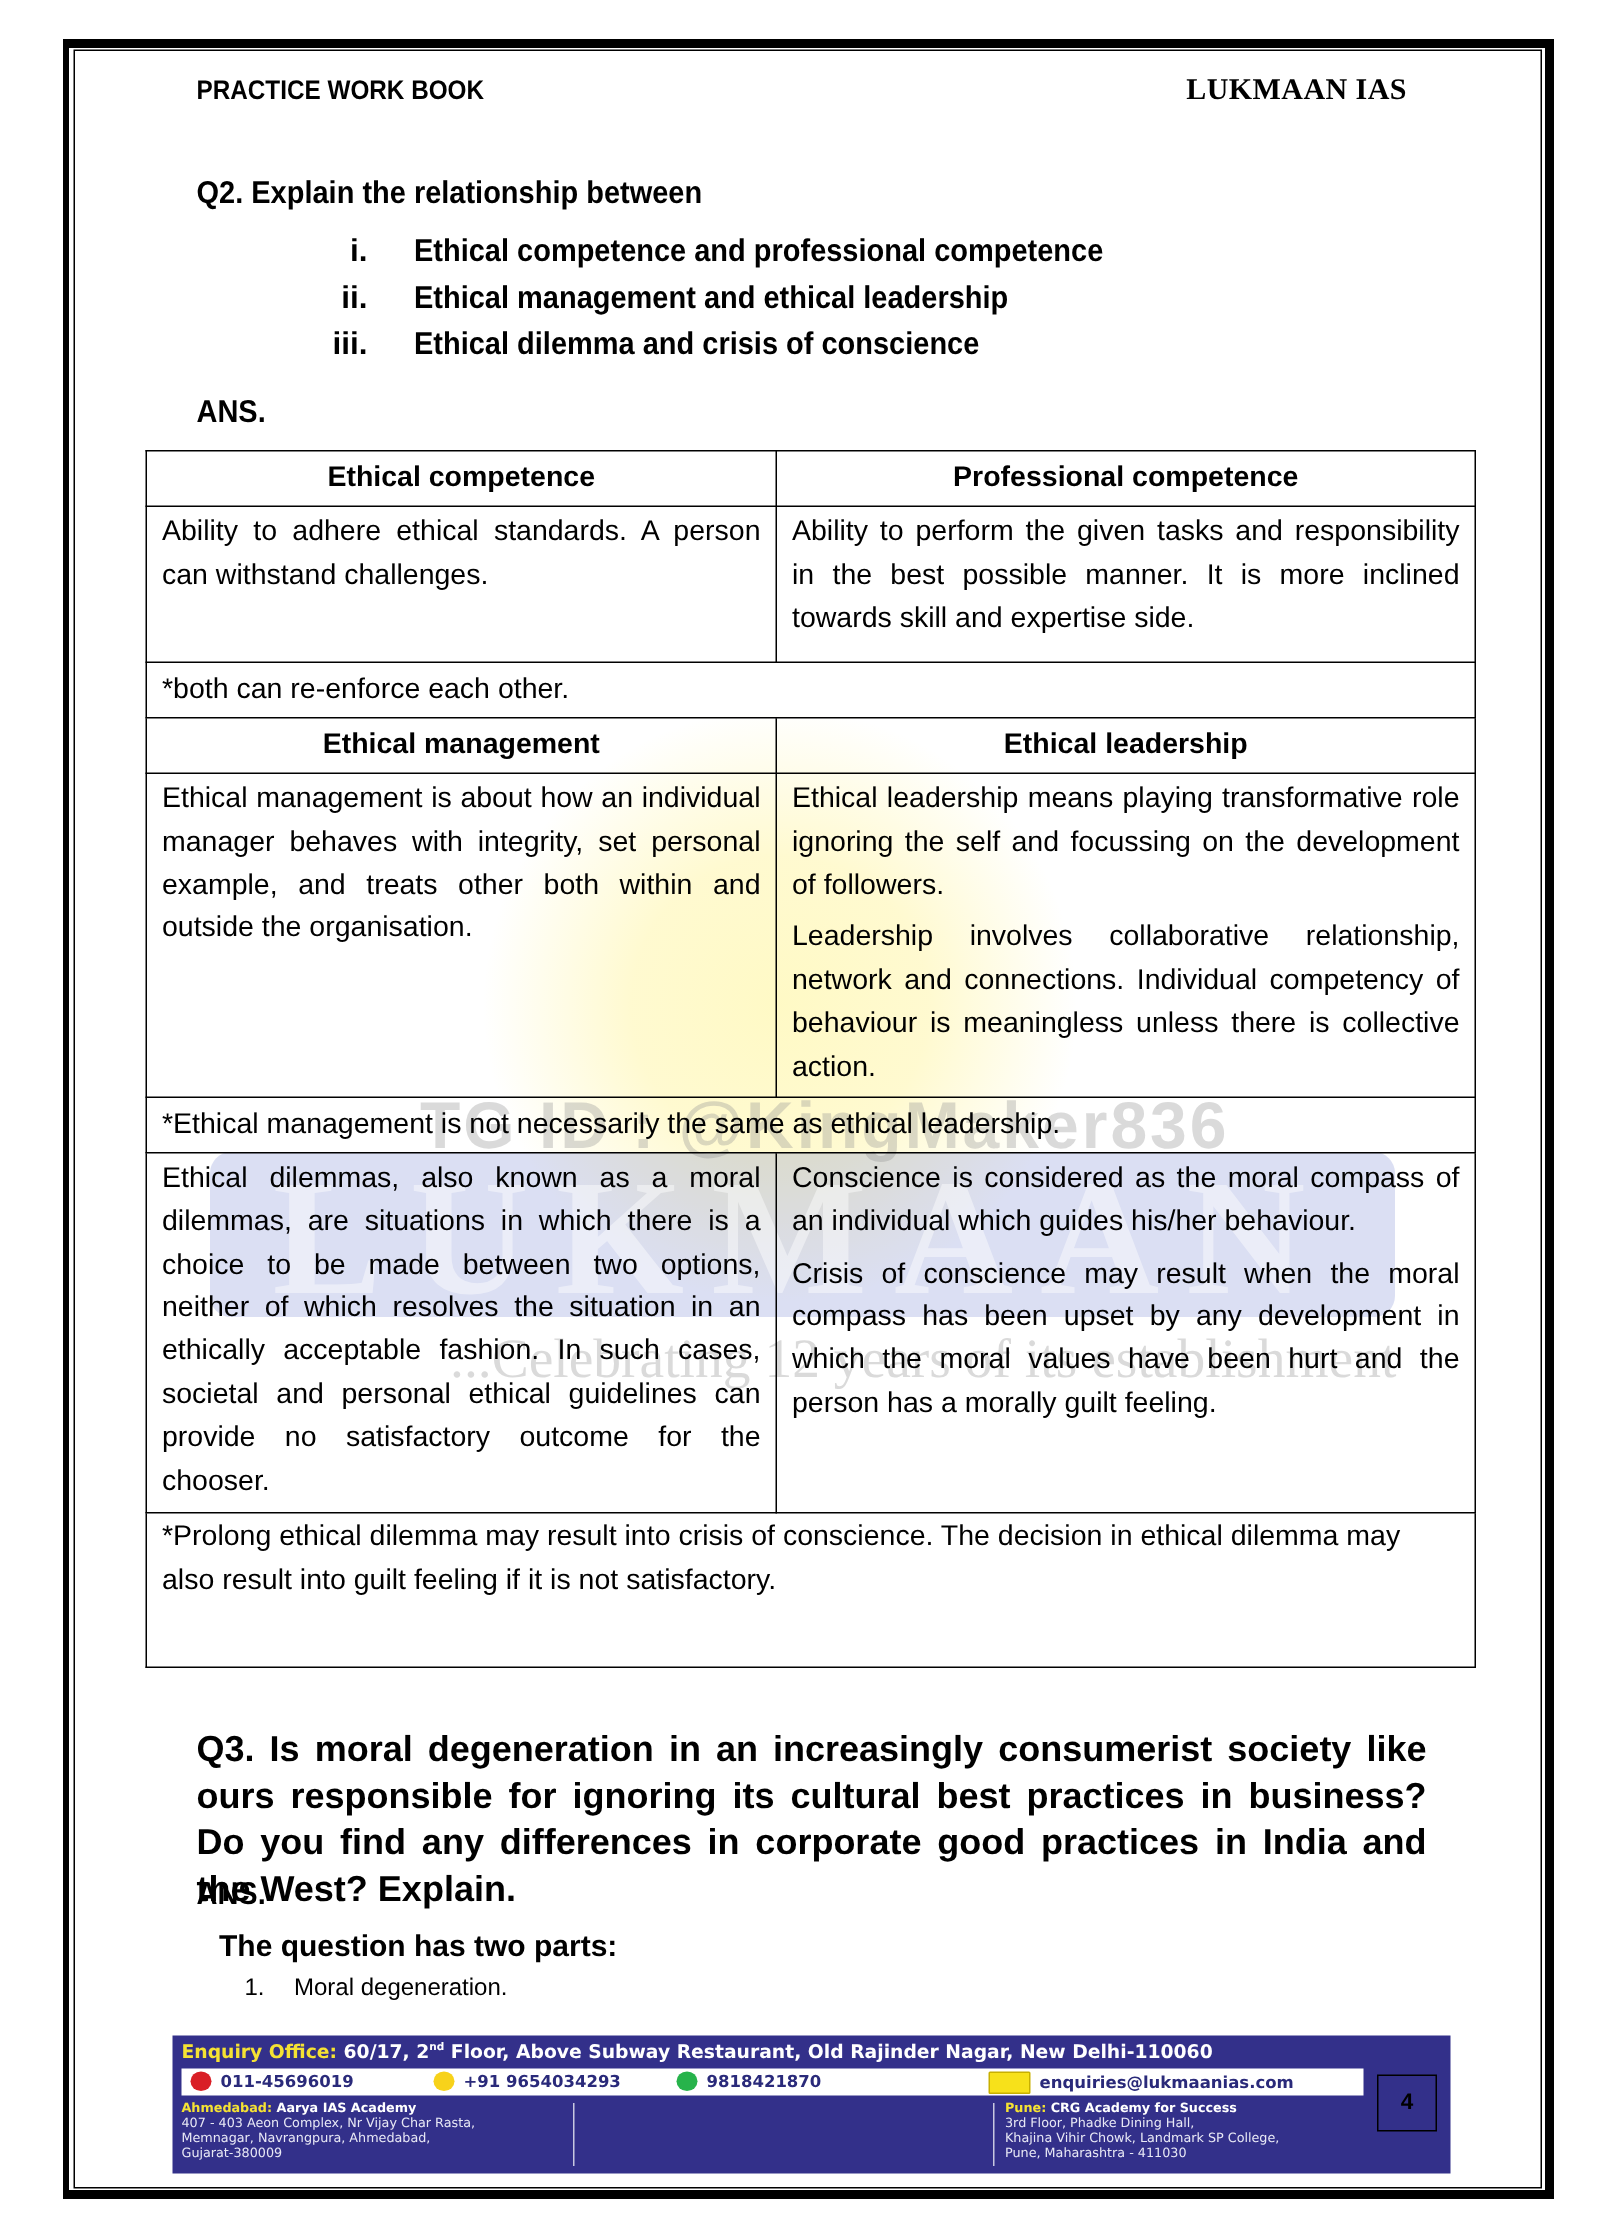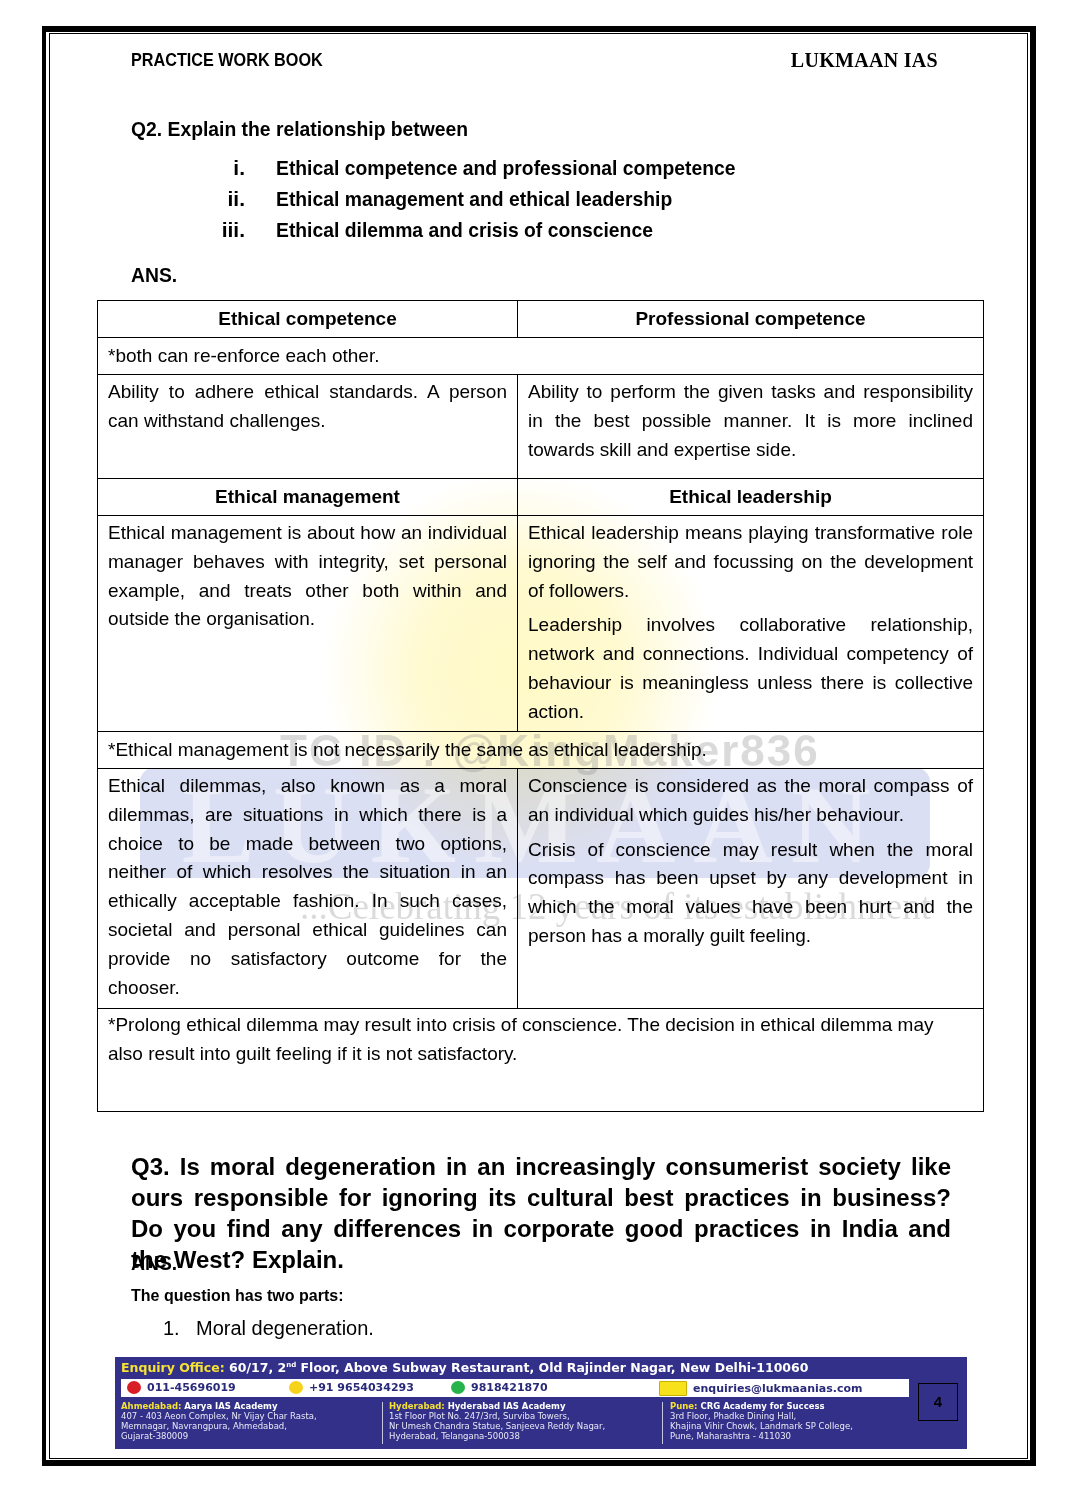--- a/index.html
+++ b/index.html
@@ -41,22 +41,22 @@
   
   table.cmp { position: absolute; left: 97px; top: 300px; width: 886px; border-collapse: collapse; table-layout: fixed; }
   table.cmp td { border: 1px solid #000; padding: 0 10px; vertical-align: top; font-size: 19px; line-height: 28.8px;
                  text-align: justify; }
   table.cmp td.h { text-align: center; font-weight: bold; height: 36px; vertical-align: middle; }
   table.cmp td.full { text-align: left; }
   .cell-p { margin: 0; }
   .cell-p + .cell-p { margin-top: 6px; }
 
   .q3 { position: absolute; left: 131px; top: 1151px; width: 820px; font-size: 24px; font-weight: bold; line-height: 31px; text-align: justify; }
-  .subhead { position: absolute; left: 131px; top: 1287px; font-size: 16px; font-weight: bold; }
-  .item1 { position: absolute; left: 163px; top: 1317px; font-size: 20px; }
+  .subhead { position: absolute; left: 146px; top: 1287px; font-size: 20px; font-weight: bold; }
+  .item1 { position: absolute; left: 163px; top: 1317px; font-size: 16px; }
   .item1 .n { display: inline-block; width: 33px; }
 
   
   .banner { position: absolute; left: 115px; top: 1357px; width: 852px; height: 92px; background: #33308a; color: #fff;
             font-family: "DejaVu Sans", sans-serif; }
   .b-top { position: absolute; left: 6px; top: 3px; font-size: 12.5px; font-weight: bold; white-space: nowrap; }
   .b-top .y { color: #f5e233; }
   .b-top sup { font-size: 7px; }
   .b-bar { position: absolute; left: 6px; top: 22px; width: 788px; height: 18px; background: #fff; color: #2a2a7a;
            font-size: 11px; font-weight: bold; }
@@ -110,29 +110,29 @@
   <colgroup>
       <col style="width:420px">
       <col style="width:466px">
     </colgroup>
   <tbody>
       <tr>
     <td class="h">Ethical competence</td>
     <td class="h">Professional competence</td>
   </tr>
   <tr>
-    <td colspan="2" class="full" style="height:36px;vertical-align:middle">*both can re-enforce each other.</td>
-  </tr>
-  <tr>
     <td style="height:100px;padding-top:3px">
           <p class="cell-p">Ability to adhere ethical standards. A person can withstand challenges.</p>
         </td>
     <td style="padding-top:3px">
           <p class="cell-p">Ability to perform the given tasks and responsibility in the best possible manner. It is more inclined towards skill and expertise side.</p>
         </td>
+  </tr>
+  <tr>
+    <td colspan="2" class="full" style="height:36px;vertical-align:middle">*both can re-enforce each other.</td>
   </tr>
 
   <tr>
     <td class="h">Ethical management</td>
     <td class="h">Ethical leadership</td>
   </tr>
   <tr>
     <td style="height:212px;padding-top:3px">
           <p class="cell-p">Ethical management is about how an individual manager behaves with integrity, set personal example, and treats other both within and outside the organisation.</p>
         </td>
@@ -188,26 +188,20 @@
       </div>
   </div>
 
   <div class="b-col" style="left:6px">
     <div><span class="city">Ahmedabad:</span><span class="name"> Aarya IAS Academy</span></div>
     <div>407 - 403 Aeon Complex, Nr Vijay Char Rasta,</div>
     <div>Memnagar, Navrangpura, Ahmedabad,</div>
     <div>Gujarat-380009</div>
   </div>
   <div class="b-sep" style="left:267px"></div>
-  <div class="b-col" style="left:274px">
-    <div><span class="city">Hyderabad:</span><span class="name"> Hyderabad IAS Academy</span></div>
-    <div>1st Floor Plot No. 247/3rd, Surviba Towers,</div>
-    <div>Nr Umesh Chandra Statue, Sanjeeva Reddy Nagar,</div>
-    <div>Hyderabad, Telangana-500038</div>
-  </div>
   <div class="b-sep" style="left:547px"></div>
   <div class="b-col" style="left:555px">
     <div><span class="city">Pune:</span><span class="name"> CRG Academy for Success</span></div>
     <div>3rd Floor, Phadke Dining Hall,</div>
     <div>Khajina Vihir Chowk, Landmark SP College,</div>
     <div>Pune, Maharashtra - 411030</div>
   </div>
 </div>
 
 <div class="page-num">4</div>

